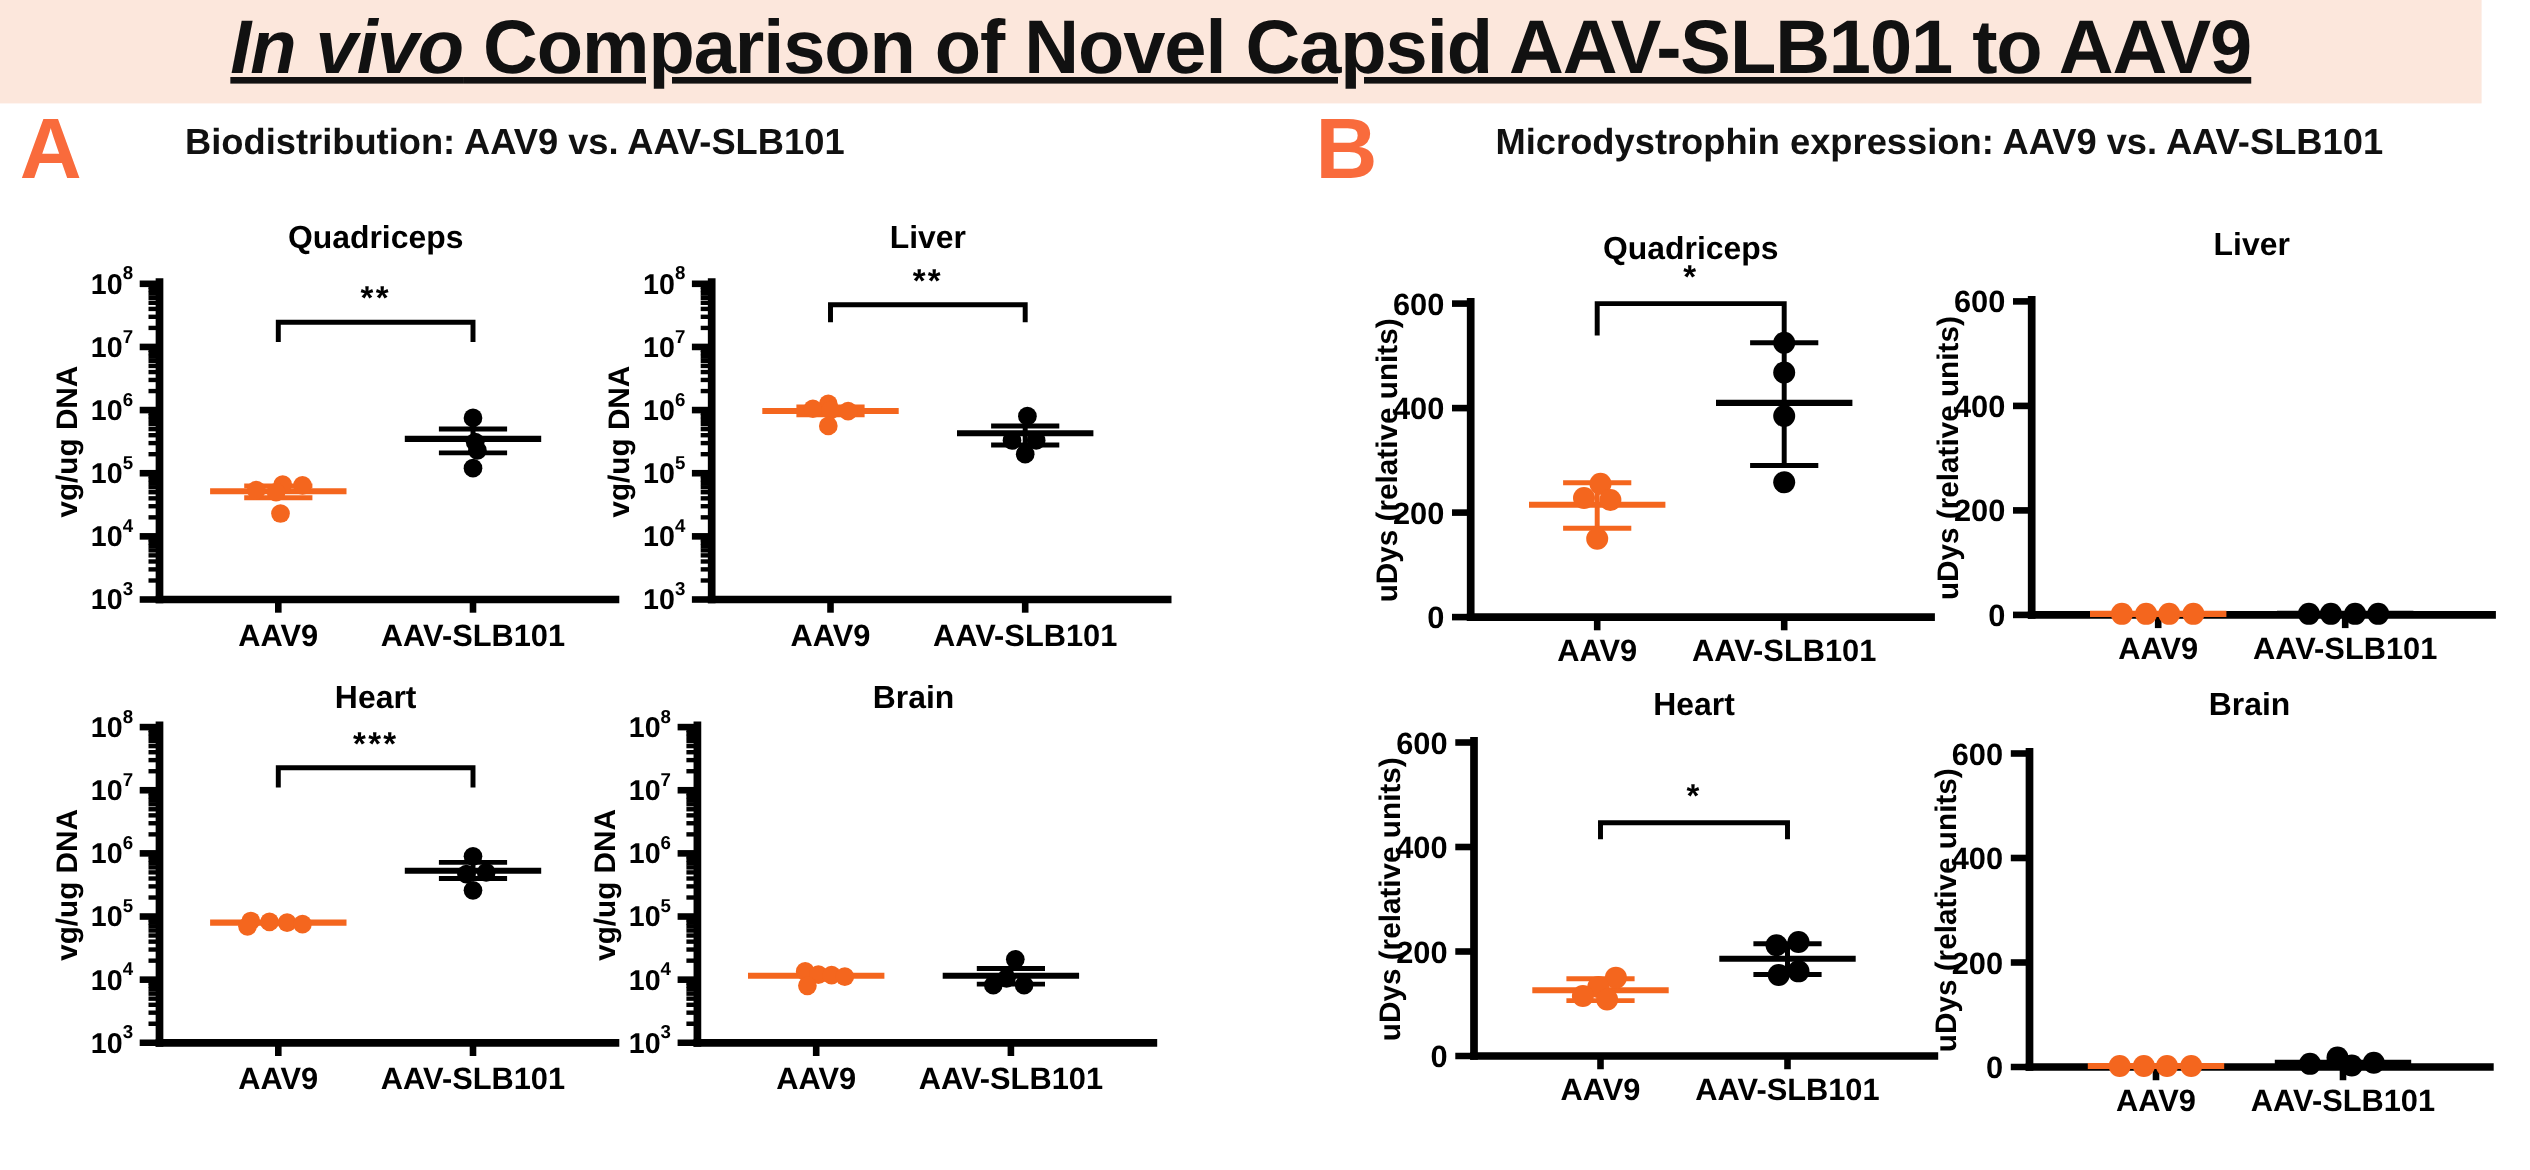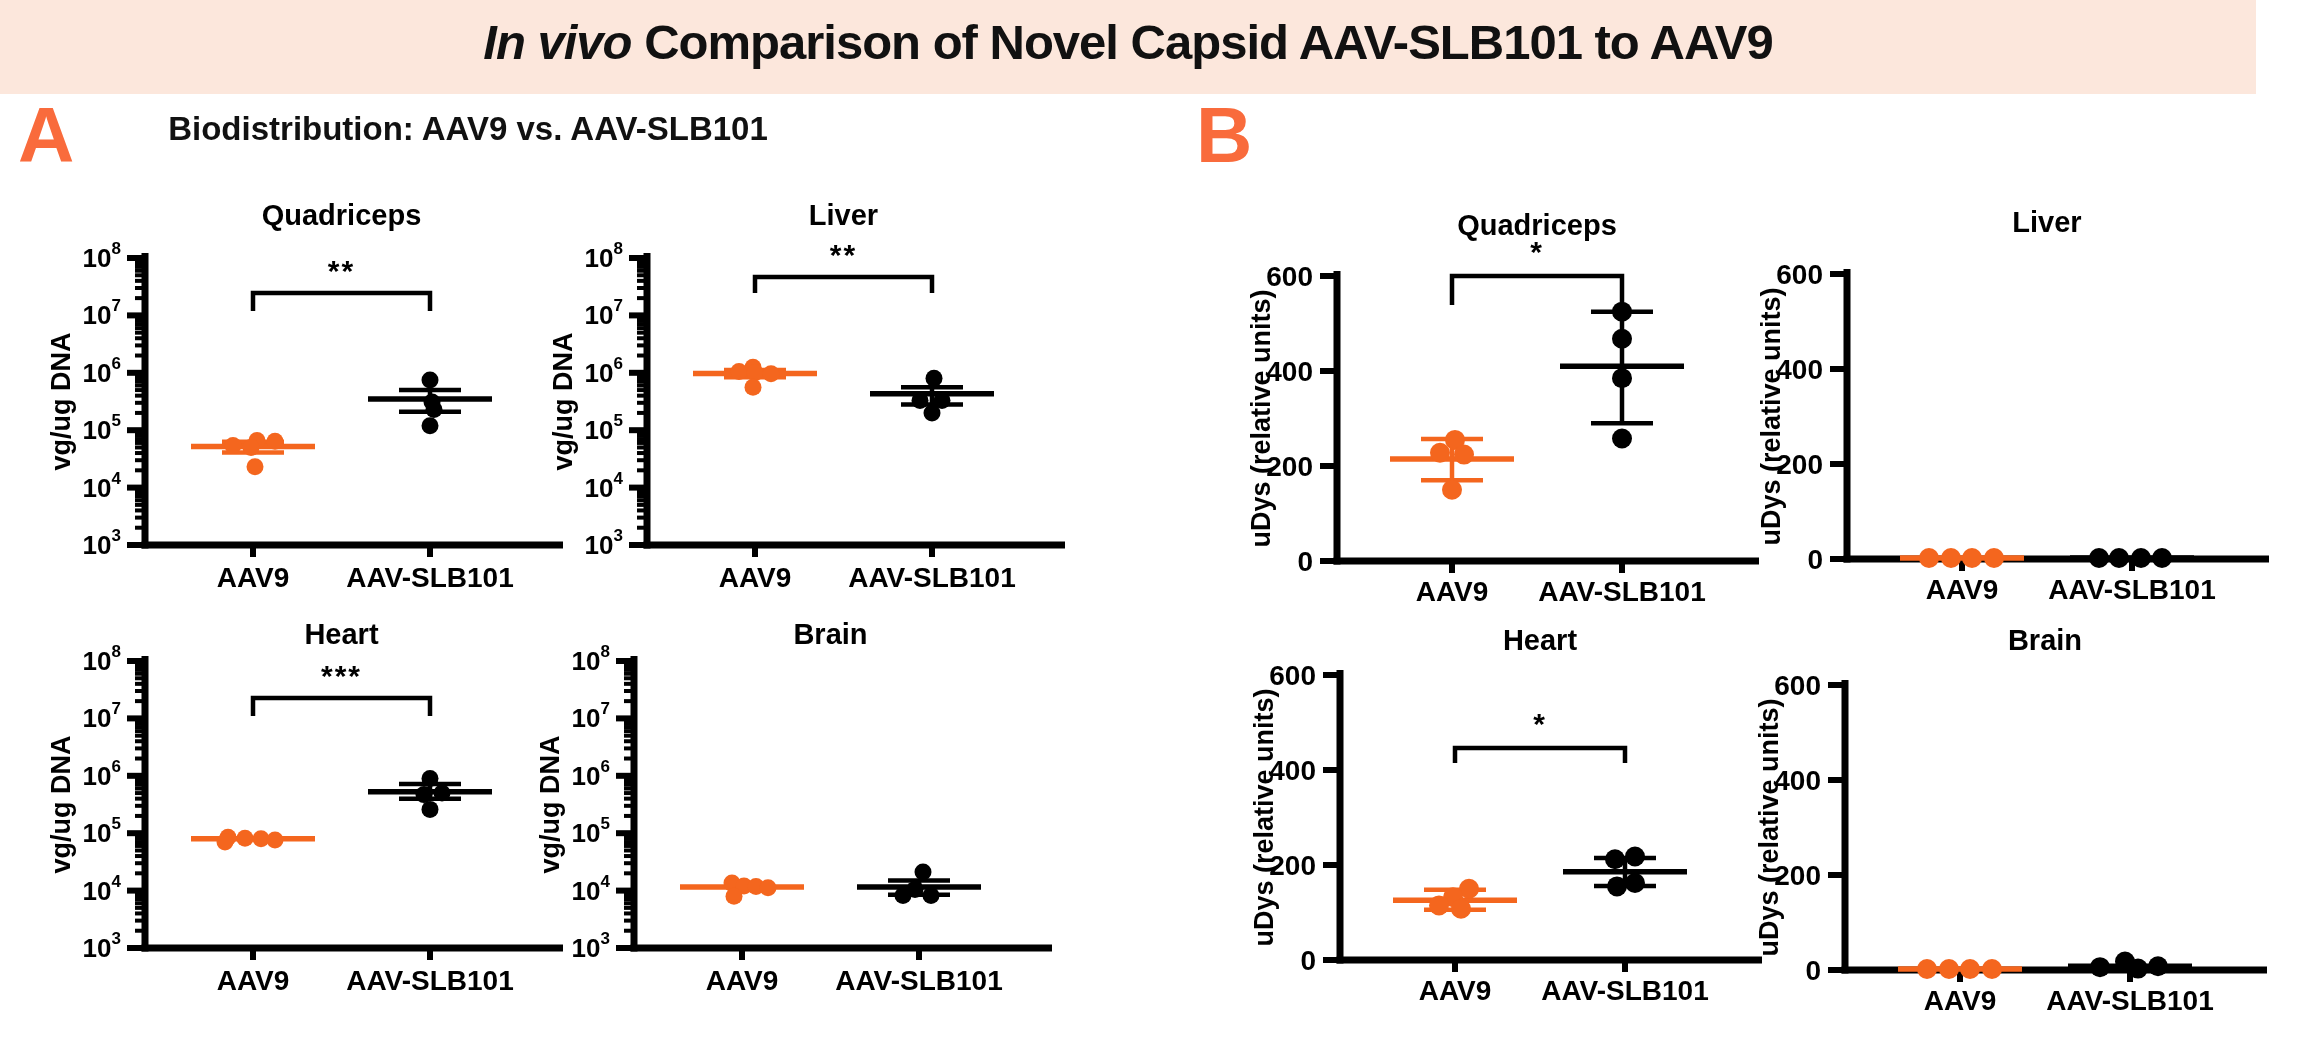--- a/index.html
+++ b/index.html
@@ -8,22 +8,22 @@
     width:2300px;height:1064px;
     background:#ffffff;
     font-family:"Liberation Sans", sans-serif;
     overflow:hidden;
   }
   .banner{
     position:absolute;left:0;top:0;width:2256px;height:94px;
     display:flex;align-items:center;justify-content:center;
   }
   .banner-text{
-    font-size:49px;font-weight:bold;color:#111111;letter-spacing:-1px;
-    padding-bottom:10px;white-space:nowrap;
+    font-size:69px;font-weight:bold;color:#111111;letter-spacing:-1px;
+    padding-bottom:10px;white-space:nowrap;text-decoration:underline;
   }
   .banner-text .it{font-style:italic;}
   .panel-letter{
     position:absolute;font-size:78px;font-weight:bold;line-height:1;
   }
   .panel-title{
     position:absolute;transform:translateX(-50%);
     font-size:33px;font-weight:bold;color:#111111;white-space:nowrap;margin-left:28px;
   }
   svg{position:absolute;overflow:visible;}
@@ -35,20 +35,21 @@
 <div id="figure">
 
   <div class="banner" id="banner" style="background: rgb(252, 231, 220);">
     <div class="banner-text"><span class="it">In vivo</span><span> Comparison of Novel Capsid AAV-SLB101 to AAV9</span></div>
   </div>
 
   <div class="panel-letter" id="panel-a-letter" style="left: 18px; top: 96px; color: rgb(249, 107, 60);">A</div>
   <div class="panel-title" style="left:440px;top:110px;">Biodistribution: AAV9 vs. AAV-SLB101</div>
 
   <div class="panel-letter" id="panel-b-letter" style="left: 1196px; top: 96px; color: rgb(249, 107, 60);">B</div>
+  <div class="panel-title" style="left:1735px;top:110px;">Microdystrophin expression: AAV9 vs. AAV-SLB101</div>
 
 <svg width="565" height="475" style="left: 0px; top: 185px;">
       <text x="341.5" y="40" text-anchor="middle" font-size="29">Quadriceps</text>
       <line x1="145" y1="68" x2="145" y2="363.5" stroke="#000000" stroke-width="7"></line>
       <line x1="141.5" y1="360" x2="563" y2="360" stroke="#000000" stroke-width="7"></line>
       <line x1="127" y1="360" x2="145" y2="360" stroke="#000" stroke-width="6"></line>
       <text x="121" y="369" text-anchor="end" font-size="26">10<tspan dy="-13" font-size="17">3</tspan></text>
       <line x1="135" y1="342.72087824888746" x2="145" y2="342.72087824888746" stroke="#000" stroke-width="4"></line>
       <line x1="135" y1="332.61323997909136" x2="145" y2="332.61323997909136" stroke="#000" stroke-width="4"></line>
       <line x1="135" y1="325.441756497775" x2="145" y2="325.441756497775" stroke="#000" stroke-width="4"></line>

